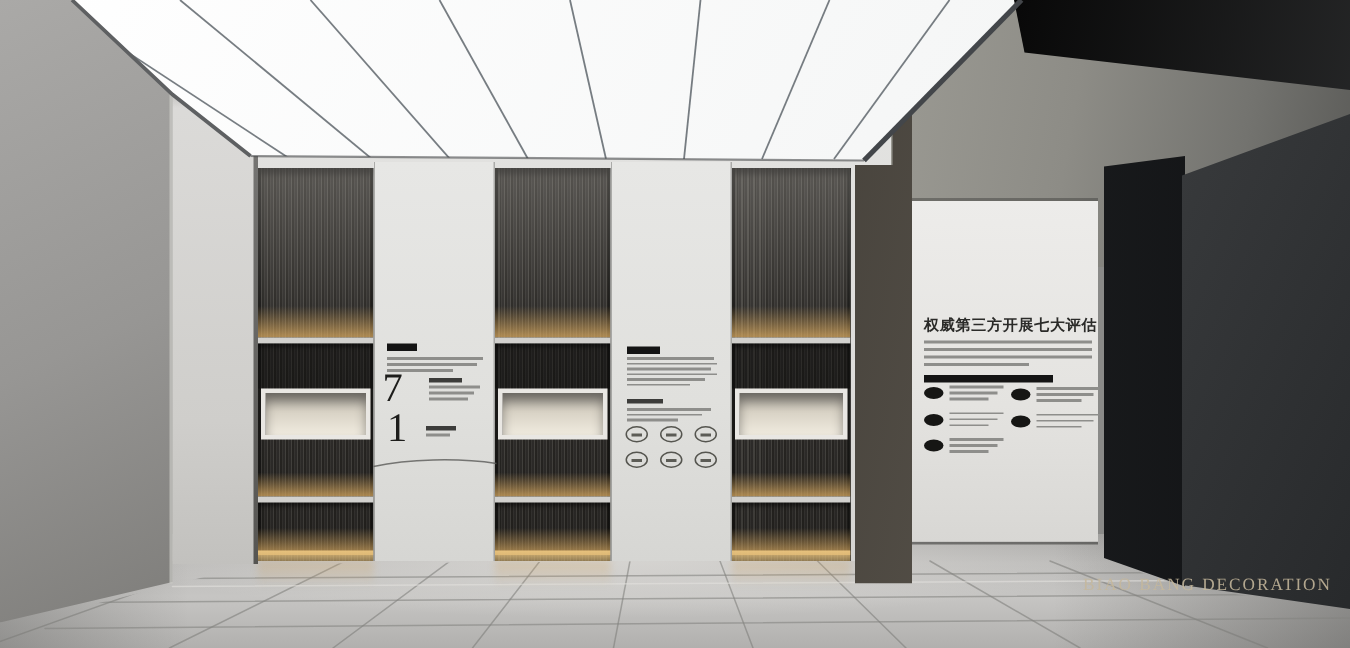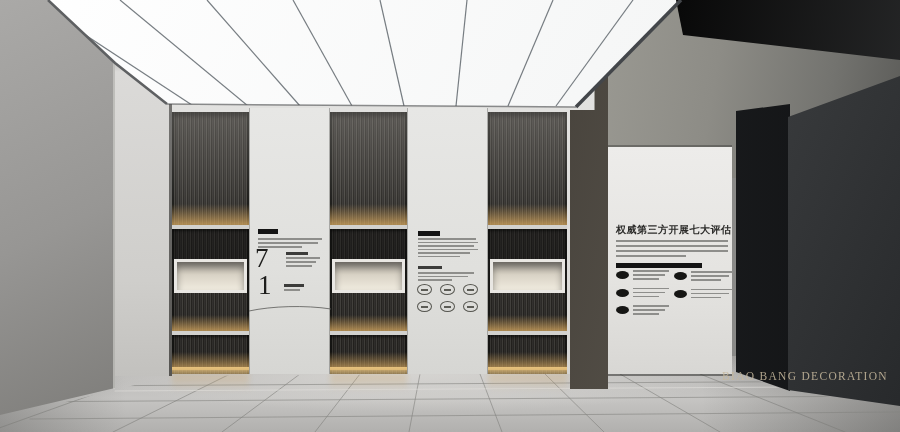--- a/index.html
+++ b/index.html
@@ -46,21 +46,21 @@
     background:linear-gradient(180deg, rgba(236,198,128,.95), rgba(236,198,128,.55));}
 
   
   #bronze{left:0;top:0;width:900px;height:432px;
     clip-path:polygon(595px 34px,608px 31px,608px 389px,570px 389px,570px 110px,595px 110px);
     background:linear-gradient(100deg,#27241f 0%,#3e3a34 45%,#57524a 78%,#6e685c 100%);}
 
   
   #soffit{left:594px;top:0;width:306px;height:178px;
     background:linear-gradient(100deg,#9b9a93 0%,#8d8c86 40%,#73736f 75%,#5a5a57 100%);}
-  #whitewall{left:608px;top:147px;width:124px;height:227px;
+  #whitewall{left:608px;top:134px;width:124px;height:227px;
     background:linear-gradient(180deg,#edecea 0%,#e4e3e0 60%,#d8d7d4 100%);
     box-shadow:0 -2px 0 rgba(60,60,58,.45), 0 2px 0 rgba(35,35,33,.5);}
   #glass{left:0;top:0;width:900px;height:432px;
     clip-path:polygon(736px 111px,790px 104px,790px 391px,736px 372px);
     background:linear-gradient(90deg,#191a1c 0%,#26282a 26%,#45484b 34%,#303234 44%,#1c1e20 70%,#101113 100%);}
   #rightwall{left:0;top:0;width:900px;height:432px;
     clip-path:polygon(788px 117px,900px 76px,900px 406px,788px 390px);
     background:linear-gradient(115deg,#606263 0%,#4e5052 40%,#3a3c3e 72%,#27292b 100%);}
   #blackceiling{left:0;top:0;width:900px;height:432px;
     clip-path:polygon(676px 0px,900px 0px,900px 60px,683px 35px);
@@ -85,21 +85,21 @@
   .badges-wrap{display:flex;flex-wrap:wrap;column-gap:8px;row-gap:6px;width:70px;}
   #rp-title{font-size:10px;font-weight:bold;color:#2b2b29;letter-spacing:.5px;white-space:nowrap;}
   .eval-col{display:flex;flex-direction:column;gap:8px;}
   .eval-item{display:flex;gap:4px;align-items:flex-start;}
   .oval{width:13px;height:8px;background:#161614;border-radius:50%;flex:none;margin-top:1px;}
 
   
   #watermark{left:712px;top:370px;width:186px;text-align:center;}
   #wm-cn{font-size:32px;font-weight:bold;letter-spacing:3px;color:rgba(206,196,177,.82);
     text-shadow:0 0 1px rgba(255,250,240,.25);white-space:nowrap;}
-  #wm-en{margin-top:0;font-family:"Liberation Serif",serif;font-size:11.5px;letter-spacing:1.3px;
+  #wm-en{margin-top:14px;font-family:"Liberation Serif",serif;font-size:11.5px;letter-spacing:1.3px;
     color:rgba(197,183,156,.88);white-space:nowrap;}
 </style>
 </head>
 <body>
 
 <div id="scene">
 
   <div id="floor" class="abs"></div>
   <svg width="900" height="432">
     <defs>

